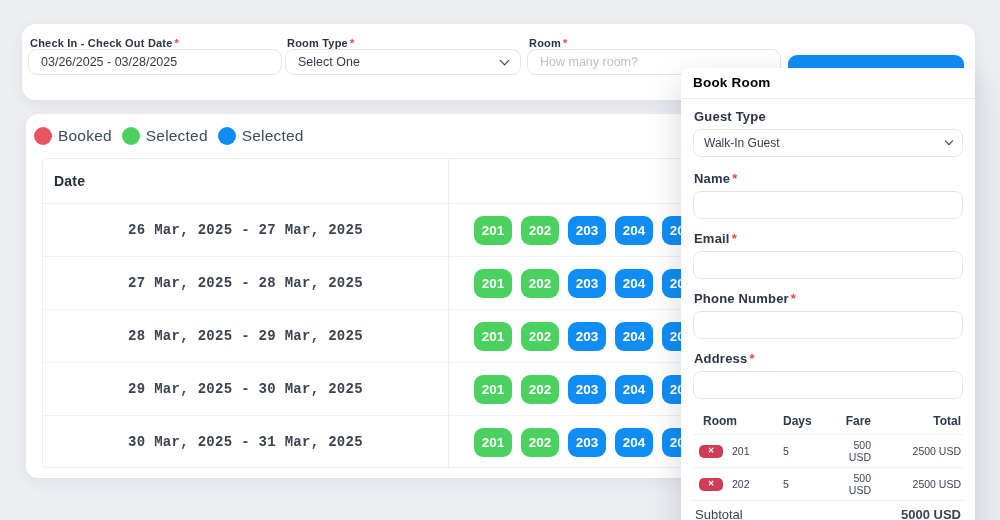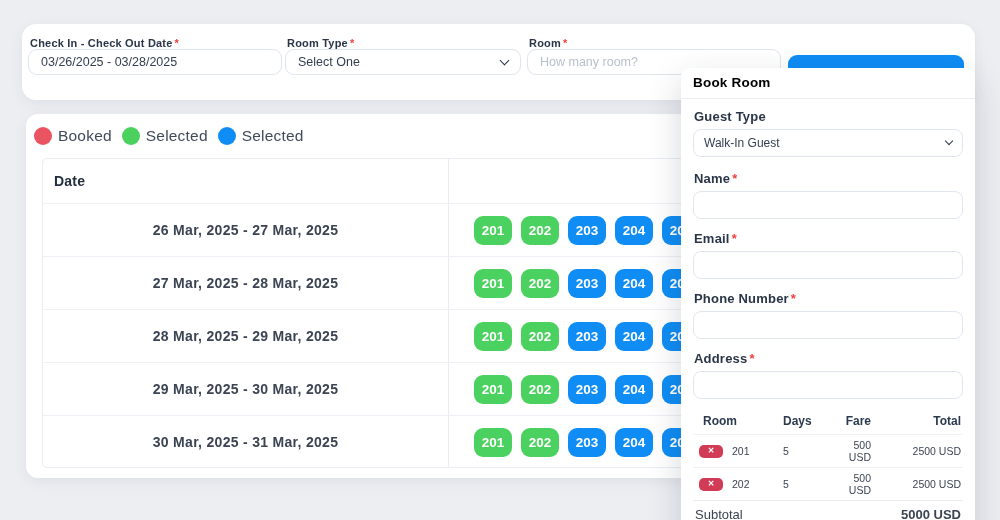--- a/index.html
+++ b/index.html
@@ -30,21 +30,21 @@
   .leg-item { display:flex; align-items:center; gap:6px; font-size:15.5px; font-weight:500; color:#3f4a5a; letter-spacing:.2px; }
   .leg-dot { width:18px; height:18px; border-radius:50%; }
 
   .avail-table { position:absolute; left:16px; top:44px; width:905px; height:310px;
                  border:1px solid #e9edf2; border-radius:5px; overflow:hidden; background:#fff; }
   .avail-head { display:grid; grid-template-columns:406px 1fr; height:44px;gap:33px; }
   .date-th { display:flex; align-items:center; padding-left:11px; font-size:14px; font-weight:700;
              color:#232f3e; letter-spacing:.2px; border-right:1px solid #e9edf2; }
   .avail-row { display:grid; grid-template-columns:406px 1fr; height:53px; border-top:1px solid #edf0f4; }
   .date-cell { display:flex; align-items:center; justify-content:center; font-size:14px; font-weight:600;
-               color:#3b4453; letter-spacing:.3px; border-right:1px solid #e9edf2; }
+               color:#3b4453; letter-spacing:.3px; border-right:1px solid #e9edf2;font-family:Liberation Mono, monospace; }
   .rooms-cell { display:flex; align-items:center; gap:9px; padding-left:25px; }
   .room-btn { width:38px; height:29px; border:none; border-radius:9px; color:#fff; font-size:13.5px;
               font-weight:700; display:flex; align-items:center; justify-content:center; cursor:pointer;
               font-family:"Liberation Sans", sans-serif; }
 
   
   .book-panel { position:absolute; left:681px; top:68px; width:294px; background:#fff; border-radius:9px;
                 box-shadow:0 12px 34px rgba(30,40,60,.18); z-index:30; }
   .panel-title { padding:7px 12px 8px; font-size:13.5px; font-weight:700; color:#000000;
                  letter-spacing:.2px; border-bottom:1px solid #e9edf3; }

